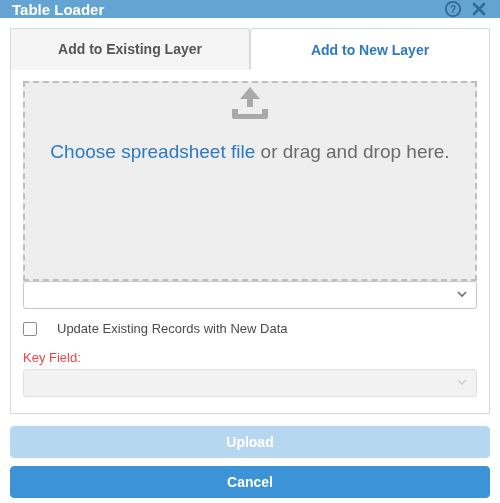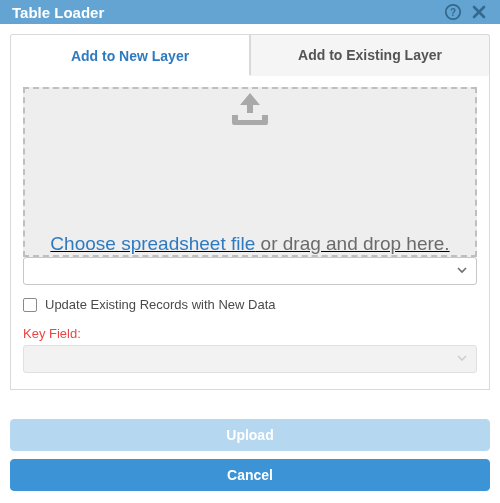--- a/index.html
+++ b/index.html
@@ -64,27 +64,26 @@
   .panel {
     border: 1px solid #d9d9d9;
     border-top: none;
     background: #fff;
     padding: 12px 12px 16px 12px;
     margin-top: -1px;
   }
   .dropzone {
     border: 2px dashed #bfbfbf;
     background: #eeeeee;
-    height: 170px;
-    display: flex;
-    flex-direction: column;
-    align-items: center;
-    justify-content: space-between;
+    height: 200px;
+    display: flex;
+    flex-direction: column;
+    align-items: center;
+    justify-content: flex-start;
     gap: 14px;
-    text-decoration: underline;
   }
   .upload-glyph { color: #a9a9a9; }
   .drop-text {
     font-size: 19px;
     color: #6b6b6b;
     text-align: center;
   }
   .drop-text .link { color: #2f7abf; cursor: pointer; }
   .field-label {
     font-size: 13px;
@@ -107,21 +106,21 @@
     position: absolute;
     right: 8px;
     top: 50%;
     transform: translateY(-50%);
     color: #6e6e6e;
   }
   .select.disabled .chev { color: #cfcfcf; }
   .checkbox-row {
     display: flex;
     align-items: center;
-    gap: 8px;
+    gap: 20px;
     margin-top: 12px;
     font-size: 13px;
     color: #4a4a4a;
   }
   .checkbox {
     width: 14px; height: 14px;
     border: 1px solid #8a8a8a;
     border-radius: 2px;
     background: #fff;
     cursor: pointer;
@@ -168,25 +167,25 @@
         <svg width="14" height="14" viewBox="0 0 14 14">
             <path d="M2 2 L12 12 M12 2 L2 12" stroke="currentColor" stroke-width="2.6" stroke-linecap="round"></path>
           </svg>
       </span>
     </div>
   </div>
 
   <div class="body">
 
     <div class="tabs">
+      <div class="tab tab-active">
+        <span>Add to Existing Layer</span>
+      </div>
       <div class="tab tab-inactive">
         <span>Add to New Layer</span>
-      </div>
-      <div class="tab tab-active">
-        <span>Add to Existing Layer</span>
       </div>
     </div>
 
     <div class="panel">
 
       <div class="dropzone">
         <span class="upload-glyph">
           <svg width="48" height="40" viewBox="0 0 48 40">
             <path d="M24 4 L34 16 L27 16 L27 24 L21 24 L21 16 L14 16 Z" fill="#a9a9a9"></path>
             <path d="M6 26 L6 34 Q6 36 8 36 L40 36 Q42 36 42 34 L42 26 L36 26 L36 31 L12 31 L12 26 Z" fill="#a9a9a9"></path>

